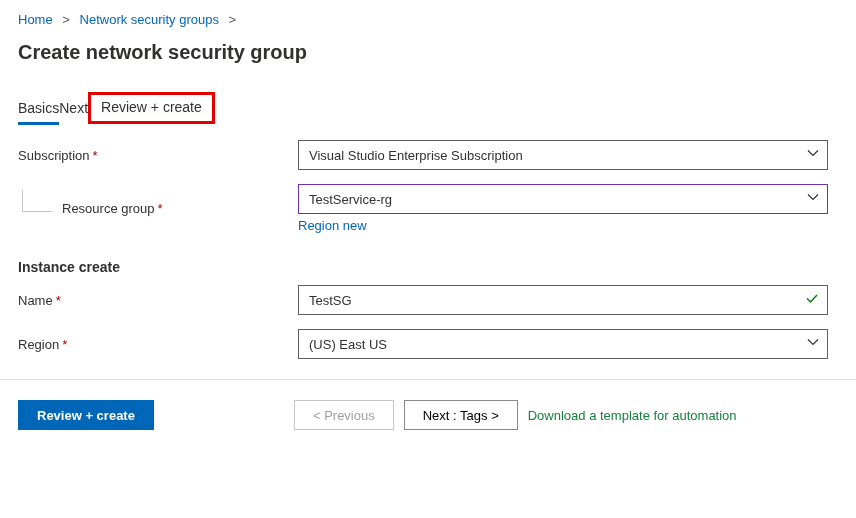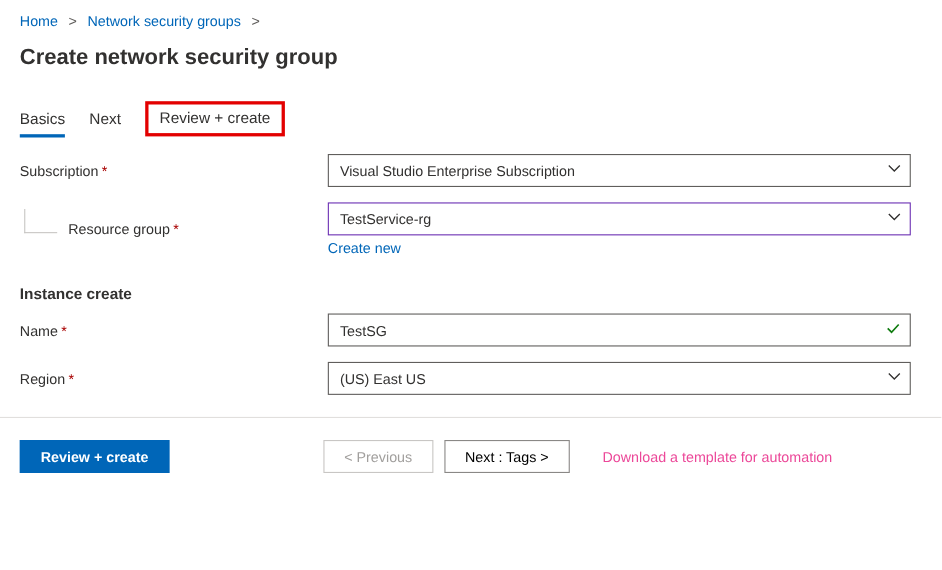--- a/index.html
+++ b/index.html
@@ -13,21 +13,21 @@
   }
   .page { padding: 10px 18px 0 18px; }
   .breadcrumb { font-size: 13px; padding-top: 2px; }
   .breadcrumb a { color: #0066b8; text-decoration: none; cursor: pointer; }
   .breadcrumb .sep { color: #605e5c; padding: 0 6px; }
   h1 {
     font-size: 20px;
     font-weight: 600;
     margin: 14px 0 30px 0;
   }
-  .tabs { display: flex; gap: 22px; border-bottom: 0; margin-bottom: 16px; align-items: flex-start; }
+  .tabs { display: flex; border-bottom: 0; margin-bottom: 16px; align-items: flex-start; }
   .tab {
     font-size: 14px;
     padding: 6px 0 8px 0;
     cursor: pointer;
     position: relative;
   }
   .tab.active::after {
     content: "";
     position: absolute;
     left: 0; right: 0; bottom: -1px;
@@ -114,21 +114,21 @@
     color: #fff;
     border-color: #0066b8;
     font-weight: 600;
   }
   .btn.disabled {
     color: #a19f9d;
     border-color: #c8c6c4;
     cursor: default;
   }
   .footer-spacer { width: 120px; }
-  .footer-link { color: #ec4899; margin-left: 20px; cursor: pointer; }
+  .footer-link { color: #15803d; cursor: pointer; }
   svg.chev { width: 12px; height: 12px; }
   svg.check-svg { width: 14px; height: 14px; }
 </style>
 </head>
 <body>
 
 <div class="page">
 
   <div class="breadcrumb">
     <a>Home</a>
@@ -171,21 +171,21 @@
     </div>
     <div class="field-control-col">
       <div class="select focused">
         <span>TestService-rg</span>
         <span class="chevron">
           <svg class="chev" viewBox="0 0 12 12">
               <path d="M1 3 L6 8 L11 3" stroke="#323130" stroke-width="1.2" fill="none"></path>
             </svg>
         </span>
       </div>
-      <span class="link-small">Create new</span>
+      <span class="link-small">Region new</span>
     </div>
   </div>
 
   <div class="section-title" style="margin-top:26px;">Instance create</div>
 
   <div class="field-row">
     <div class="field-label-col">
       <span>Name</span>
       <span class="req">*</span>
     </div>

